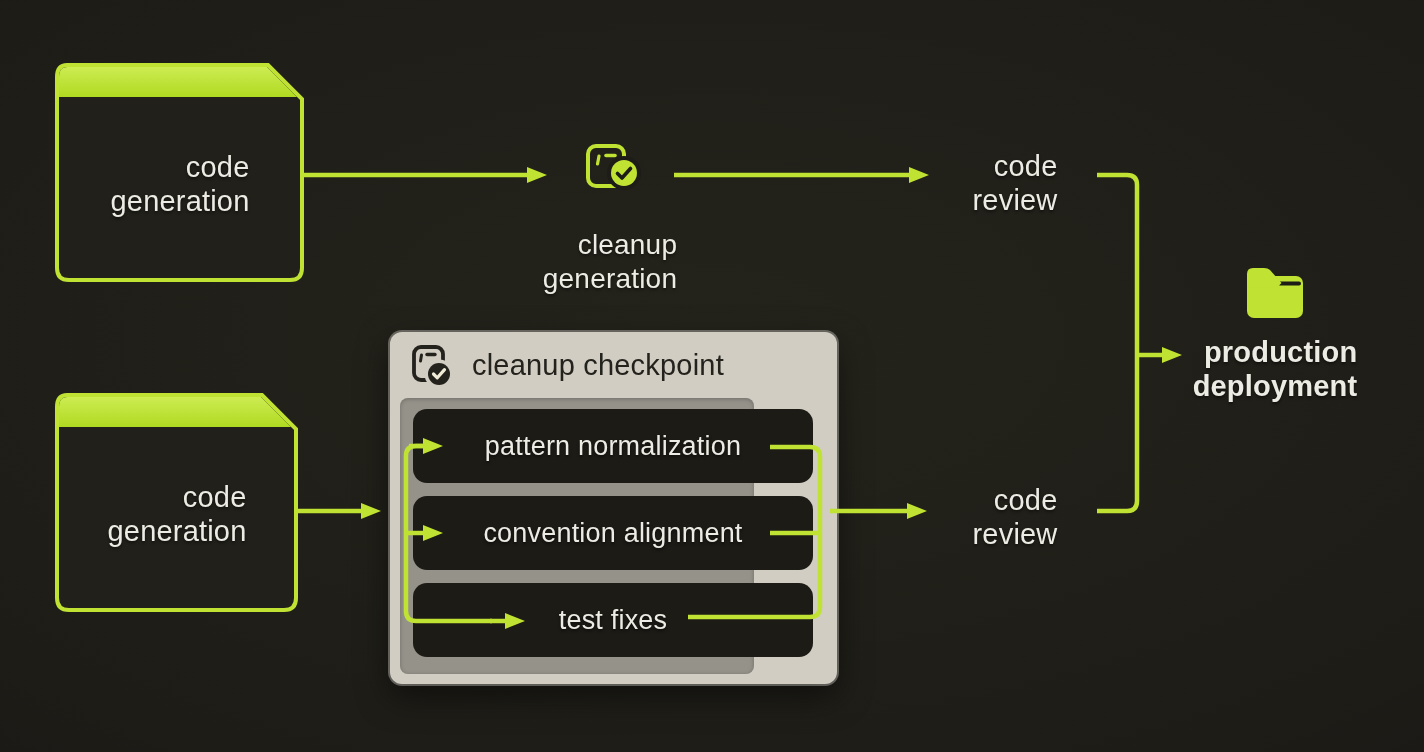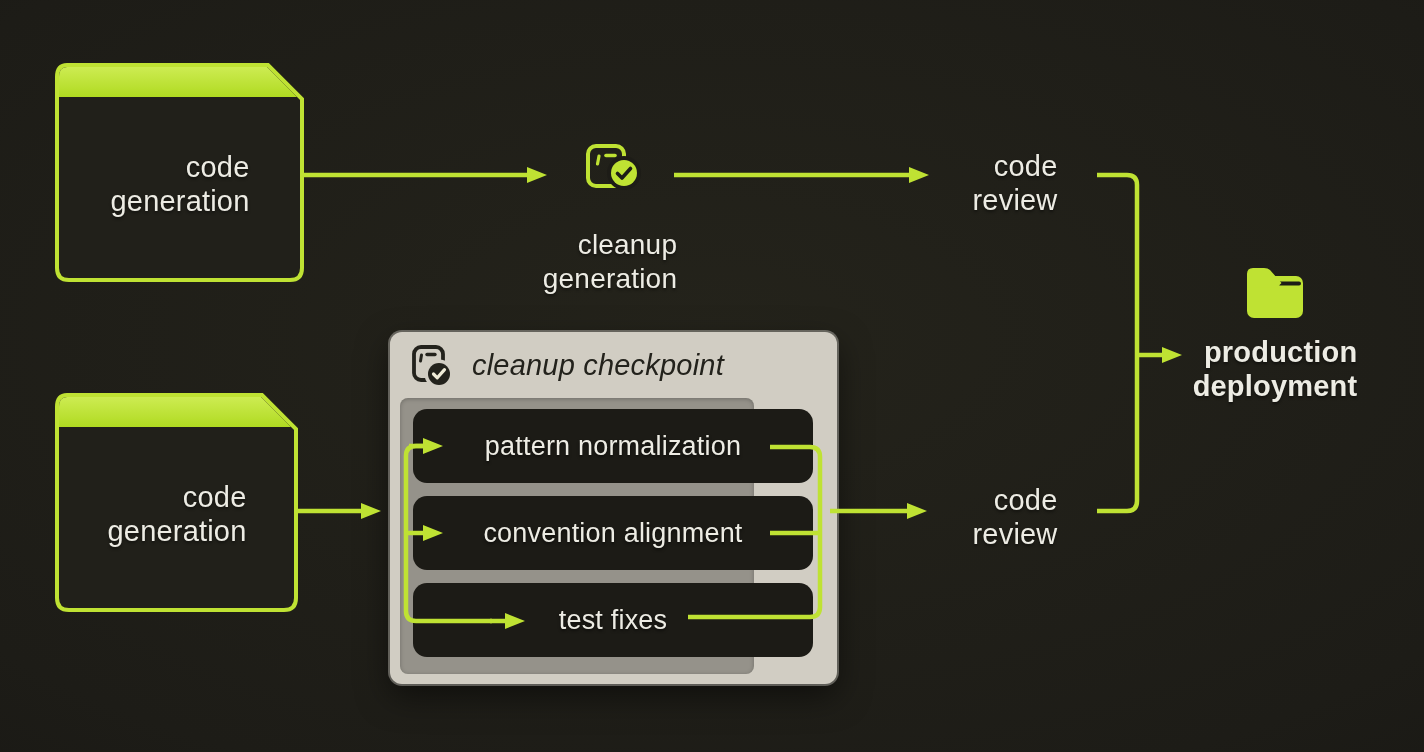--- a/index.html
+++ b/index.html
@@ -36,21 +36,21 @@
     text-shadow:0 2px 3px rgba(0,0,0,.45);white-space:nowrap;
   }
   .lbl span{display:block;}
   .panel{
     position:absolute;left:390px;top:332px;width:447px;height:352px;z-index:1;
     background:var(--panel-bg);border-radius:12px;
     box-shadow:0 0 0 2px rgba(235,232,223,.35), 0 12px 32px rgba(0,0,0,.5);
   }
   .panel-header{
     position:absolute;left:0;top:0;right:0;height:66px;
-    display:flex;align-items:center;gap:20px;padding-left:20px;box-sizing:border-box;font-style:italic;
+    display:flex;align-items:center;gap:20px;padding-left:20px;box-sizing:border-box;
   }
   .panel-title{color:var(--text-dark);font-size:29px;letter-spacing:.2px;}
   .panel-inner{
     position:absolute;left:10px;top:66px;width:354px;height:276px;
     background:var(--panel-inner-bg);border-radius:8px;
     box-shadow:inset 0 1px 4px rgba(0,0,0,.25);
   }
   .step-row{
     position:absolute;left:23px;width:400px;height:74px;
     background:var(--row-bg);border-radius:14px;

